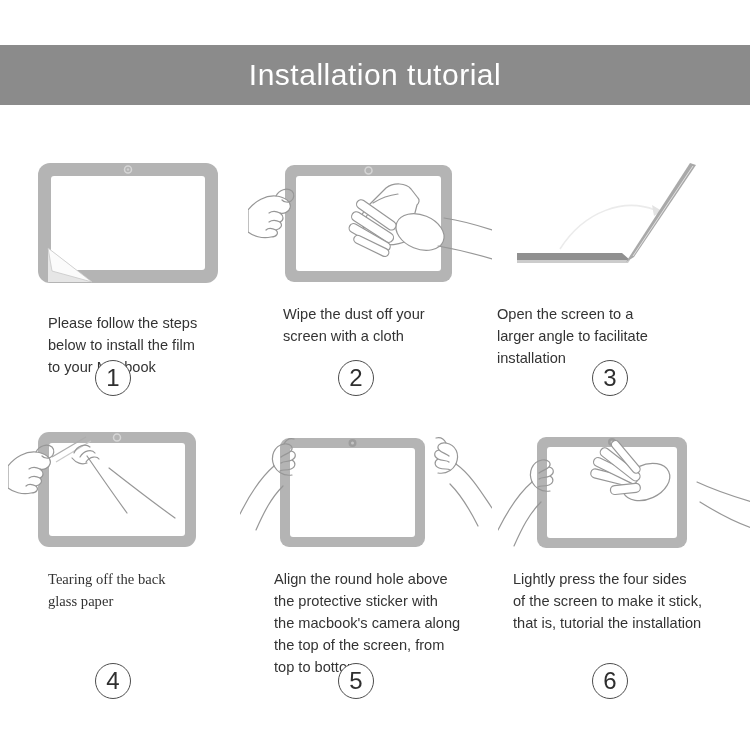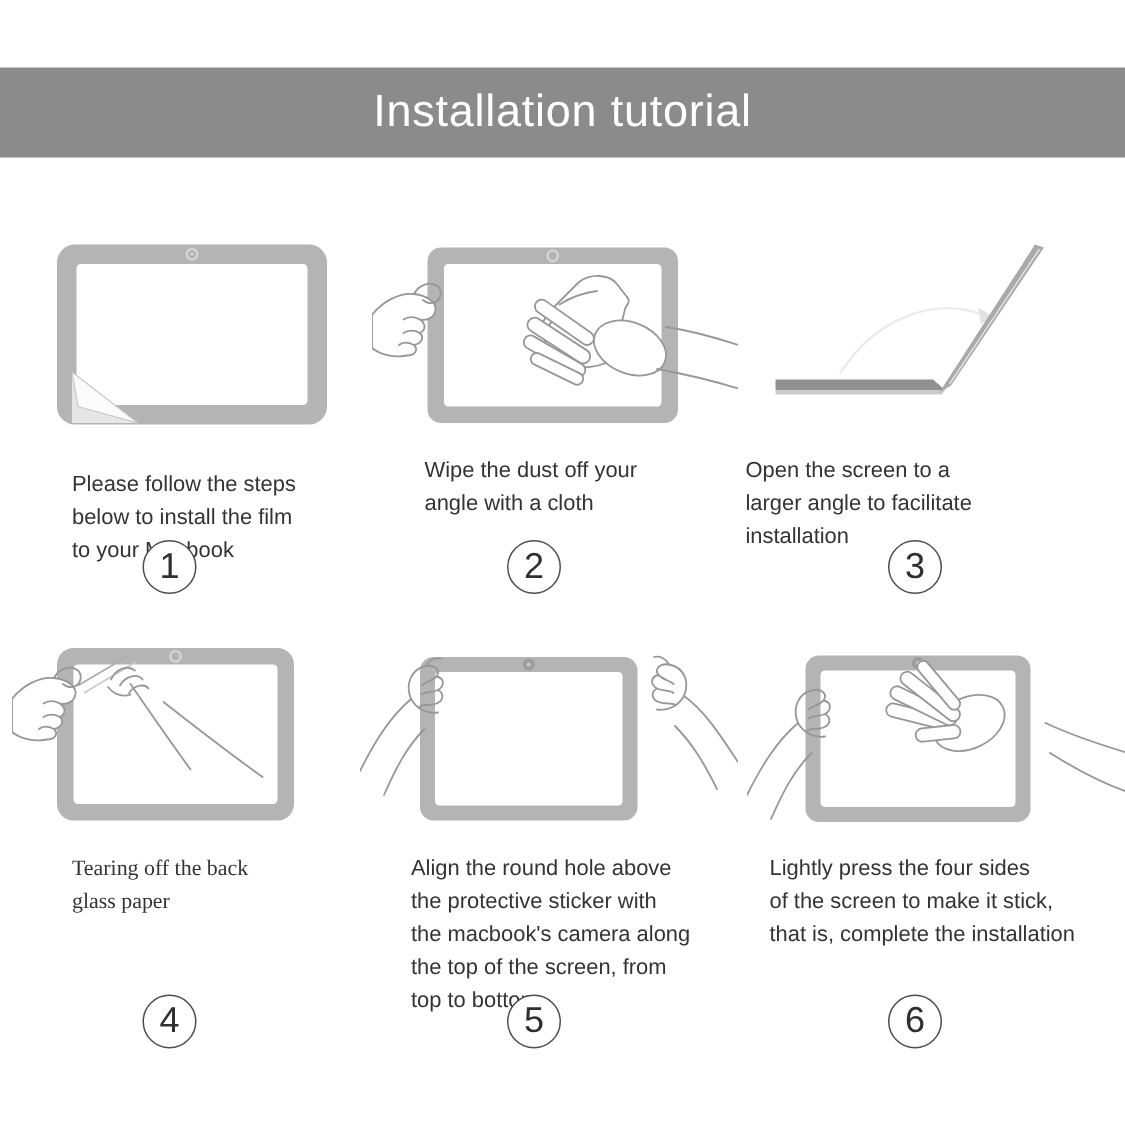--- a/index.html
+++ b/index.html
@@ -172,34 +172,34 @@
       <path class="hand" d="M52,42 C56,44 56,49 51,51 C46,53 42,51 40,53"></path>
       <path class="hand" d="M34,48 C38,55 45,58 52,57"></path>
     </g>
   </svg>
 </div>
 
 <p class="abs caption c1">Please follow the steps
 below to install the film
 to your Macbook</p>
 <p class="abs caption c2">Wipe the dust off your
-angle with a cloth</p>
+screen with a cloth</p>
 <p class="abs caption c3">Open the screen to a
 larger angle to facilitate
 installation</p>
 <p class="abs caption c4">Tearing off the back
 glass paper</p>
 <p class="abs caption c5">Align the round hole above
 the protective sticker with
 the macbook's camera along
 the top of the screen, from
 top to bottom</p>
 <p class="abs caption c6">Lightly press the four sides
 of the screen to make it stick,
-that is, complete the installation</p>
+that is, tutorial the installation</p>
 
 <div class="abs num n1">
     <span>1</span>
   </div>
 <div class="abs num n2">
     <span>2</span>
   </div>
 <div class="abs num n3">
     <span>3</span>
   </div>

